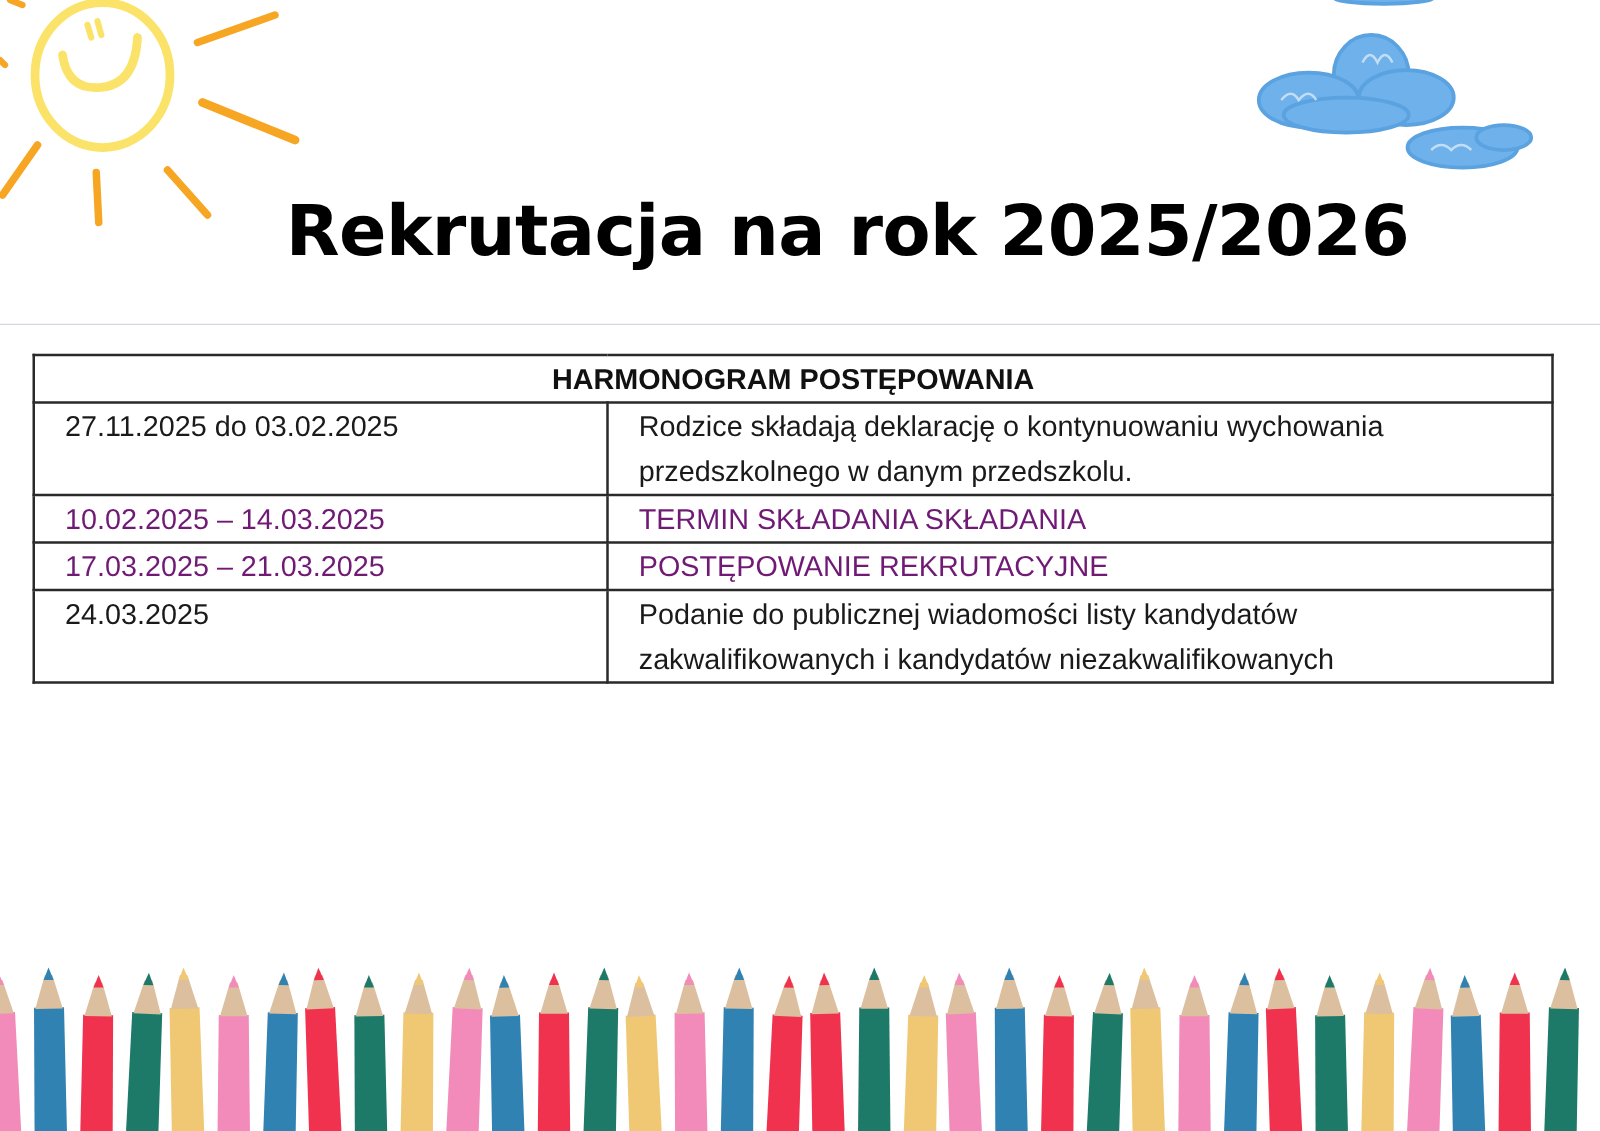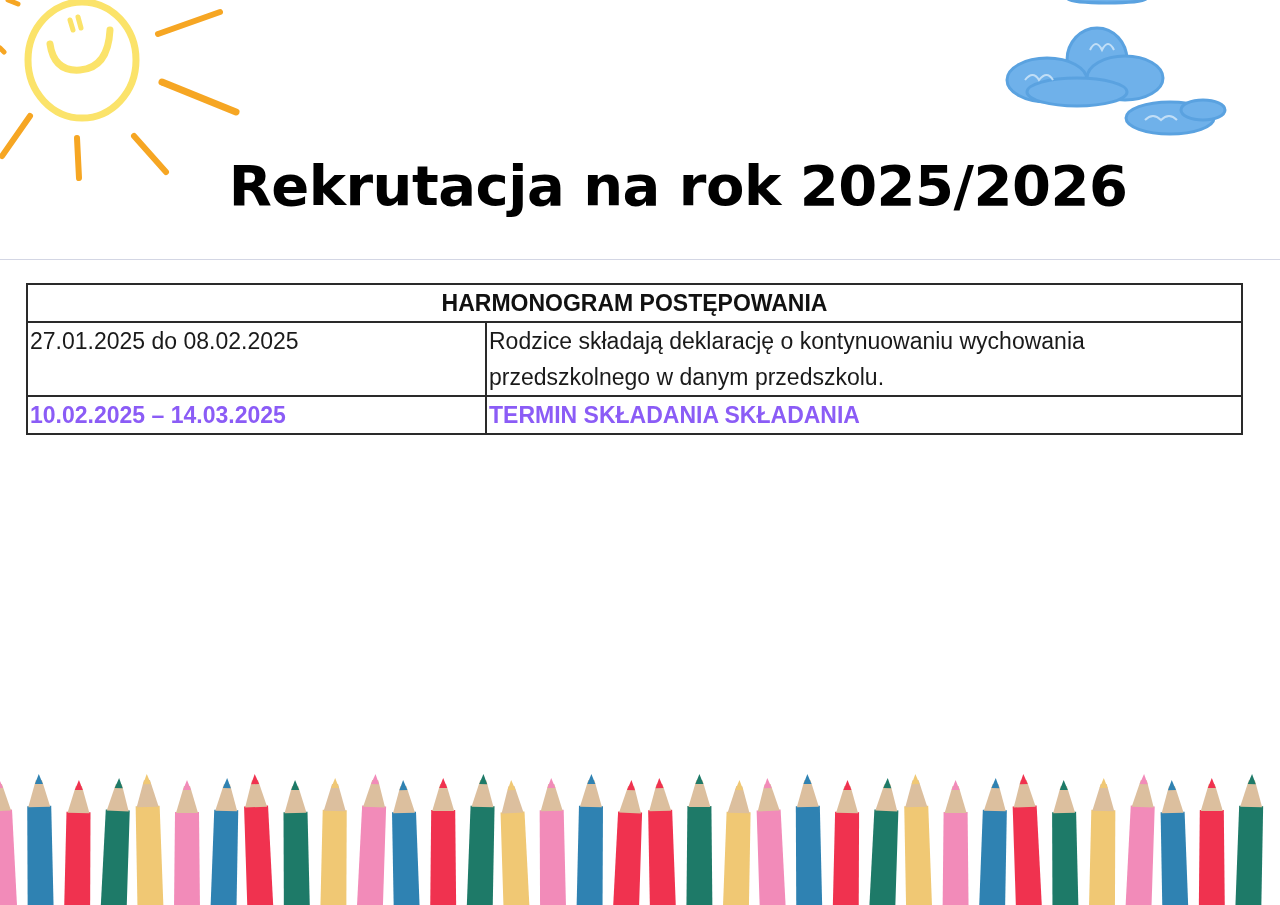--- a/index.html
+++ b/index.html
@@ -56,33 +56,33 @@
       top: 283px;
       width: 1215px;
       border-collapse: collapse;
       font-family: "Liberation Sans", sans-serif;
       font-size: 23px;
       color: #1a1a1a;
       table-layout: fixed;
     }
     .schedule td, .schedule th {
       border: 2px solid #2a2a2a;
-      padding: 0 2px;
+      padding: 0 24px;
       vertical-align: top;
       line-height: 36px;
     }
     .schedule th {
       font-weight: bold;
       text-align: center;
       height: 36px;
       color: #111;
     }
     .schedule col.c1 { width: 459px; }
     .schedule col.c2 { width: 756px; }
-    .schedule tr.bold td { font-weight: bold; color: #8b5cf6; }
+    .schedule tr.bold td { font-weight: normal; color: #701a75; }
     .schedule td.justify {
       text-align: justify;
       text-align-last: left;
     }
     .schedule td.justify .l1 {
       display: block;
       text-align: justify;
       text-align-last: justify;
     }
     .pencils {
@@ -137,26 +137,34 @@
       <col class="c1">
       <col class="c2">
     </colgroup>
   <thead>
     <tr>
       <th colspan="2">HARMONOGRAM POSTĘPOWANIA</th>
     </tr>
   </thead>
   <tbody>
     <tr>
-      <td>27.01.2025 do 08.02.2025</td>
+      <td>27.11.2025 do 03.02.2025</td>
       <td>Rodzice składają deklarację o kontynuowaniu wychowania przedszkolnego w danym przedszkolu.</td>
     </tr>
     <tr class="bold">
       <td>10.02.2025 – 14.03.2025</td>
       <td>TERMIN SKŁADANIA SKŁADANIA</td>
+    </tr>
+    <tr class="bold">
+      <td>17.03.2025 – 21.03.2025</td>
+      <td>POSTĘPOWANIE REKRUTACYJNE</td>
+    </tr>
+    <tr>
+      <td>24.03.2025</td>
+      <td>Podanie do publicznej wiadomości listy kandydatów zakwalifikowanych i kandydatów niezakwalifikowanych</td>
     </tr>
   </tbody>
 </table>
 
 <svg class="pencils" viewBox="0 0 1280 135" id="pencil-svg">
     <g transform="rotate(-2.4000000000000004 4 135)">
       <path d="M-8 40 L16 40 L17 140 L-9 140 Z" fill="#f28bb9"></path>
       <path d="M-7 41 L1 14 L7 14 L15 41 Z" fill="#dcbf9e"></path>
       <path d="M0 18 L4 8 L8 18 Z" fill="#f28bb9"></path>
     </g>

